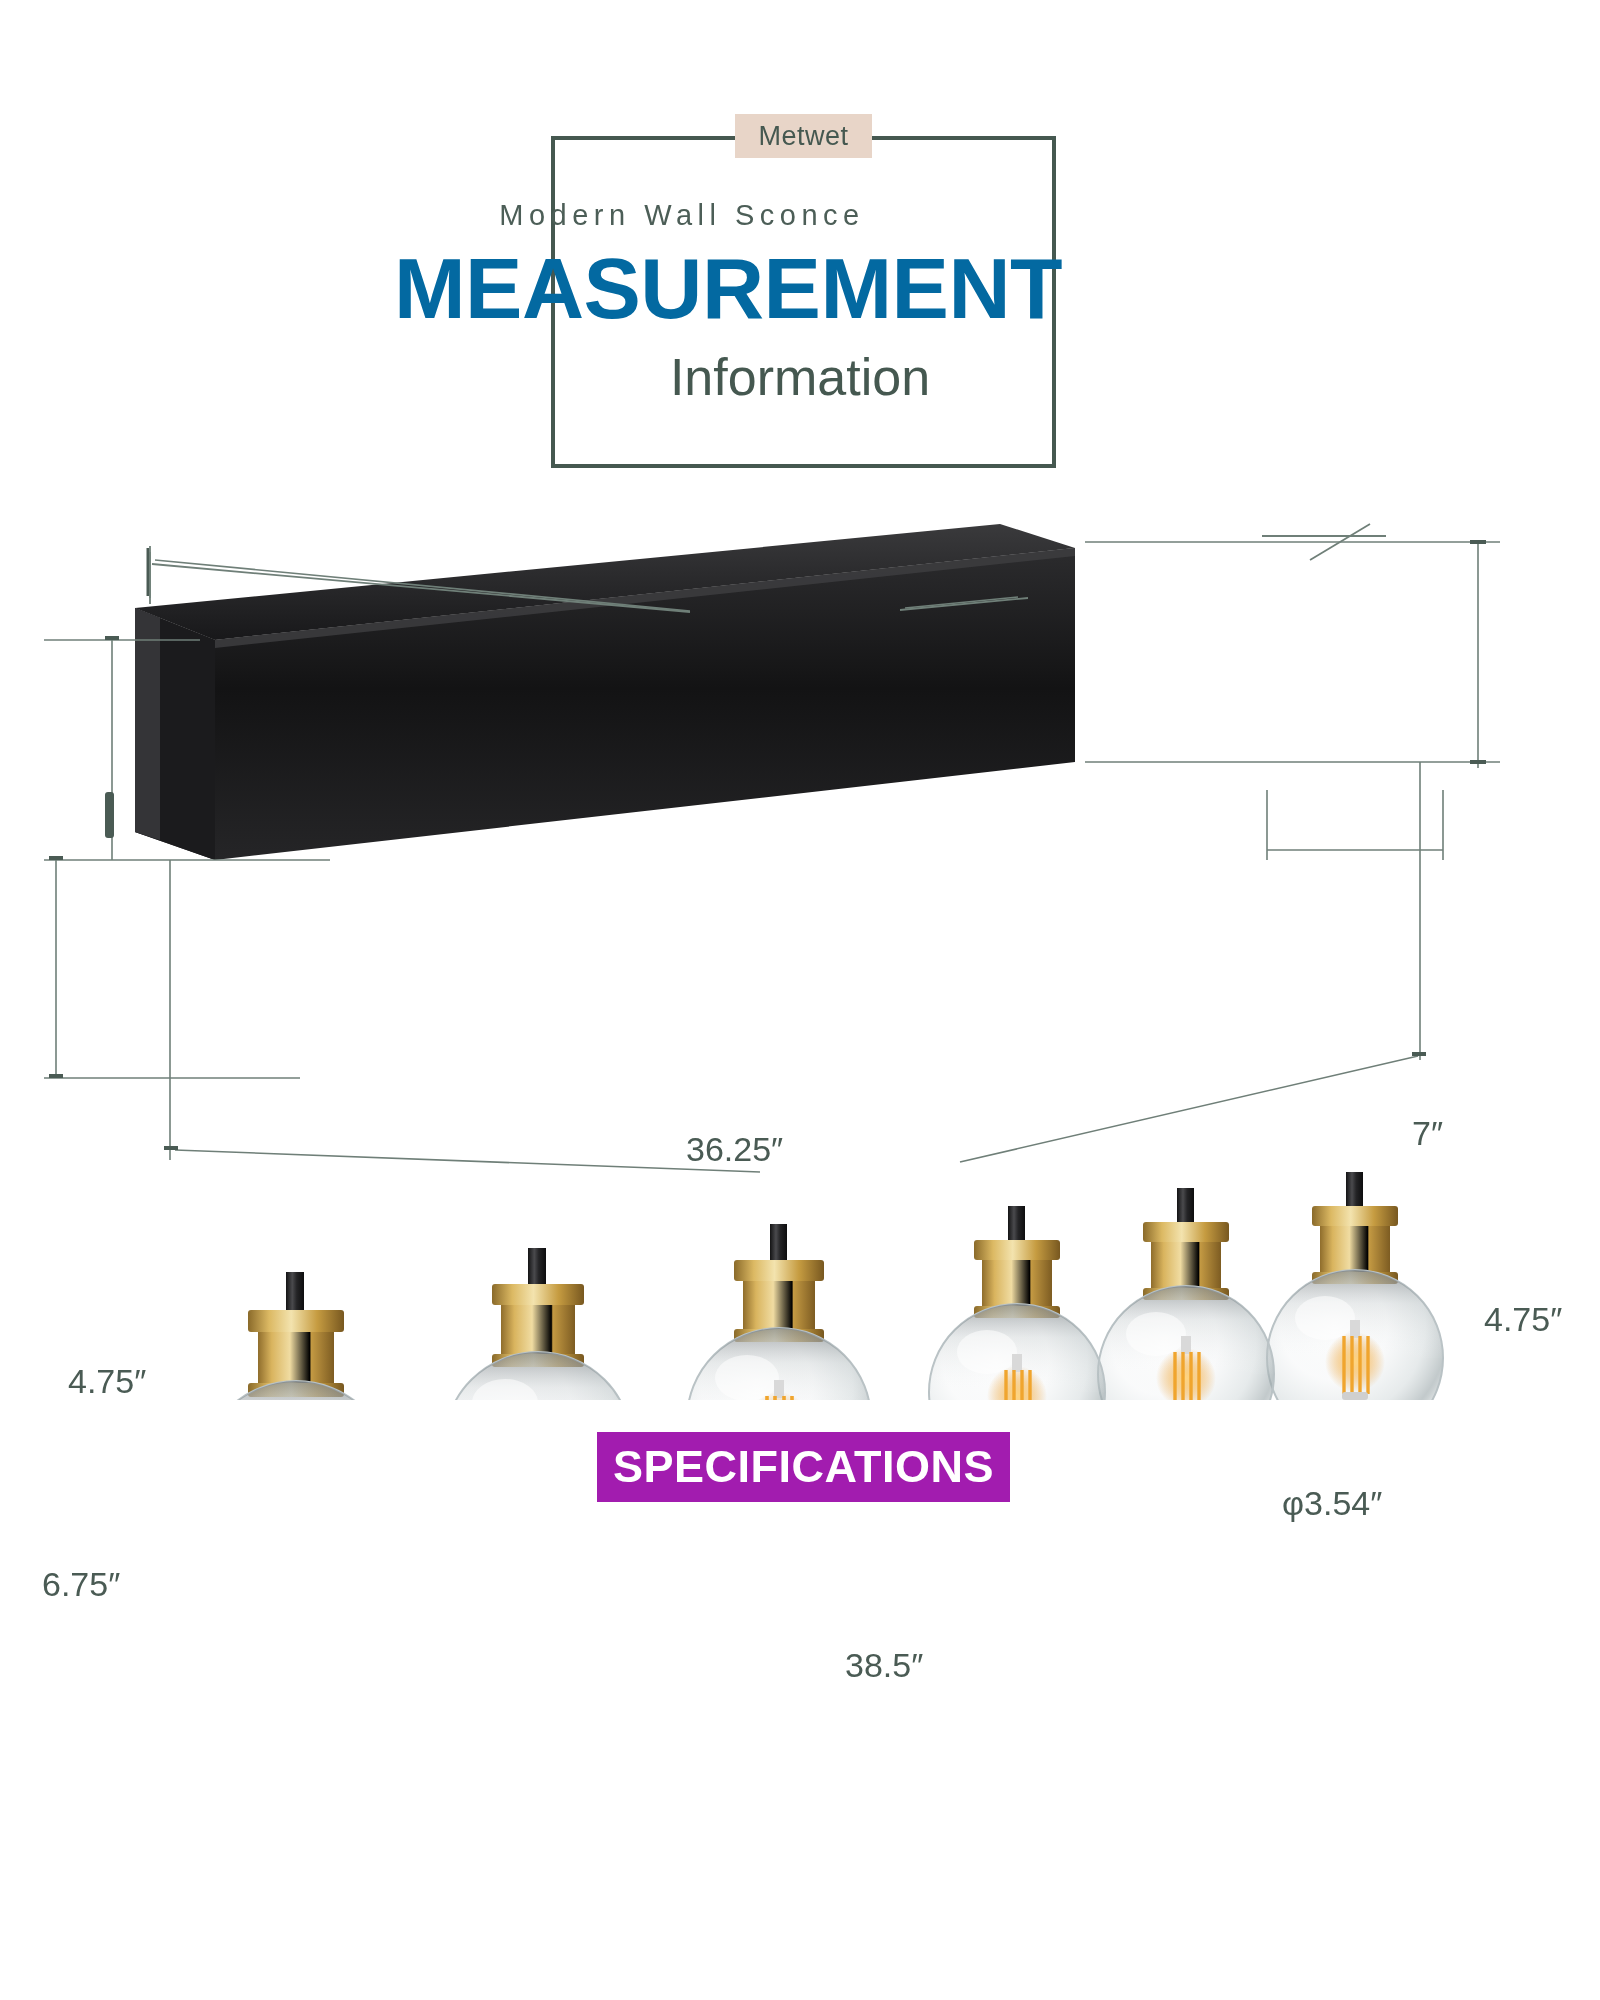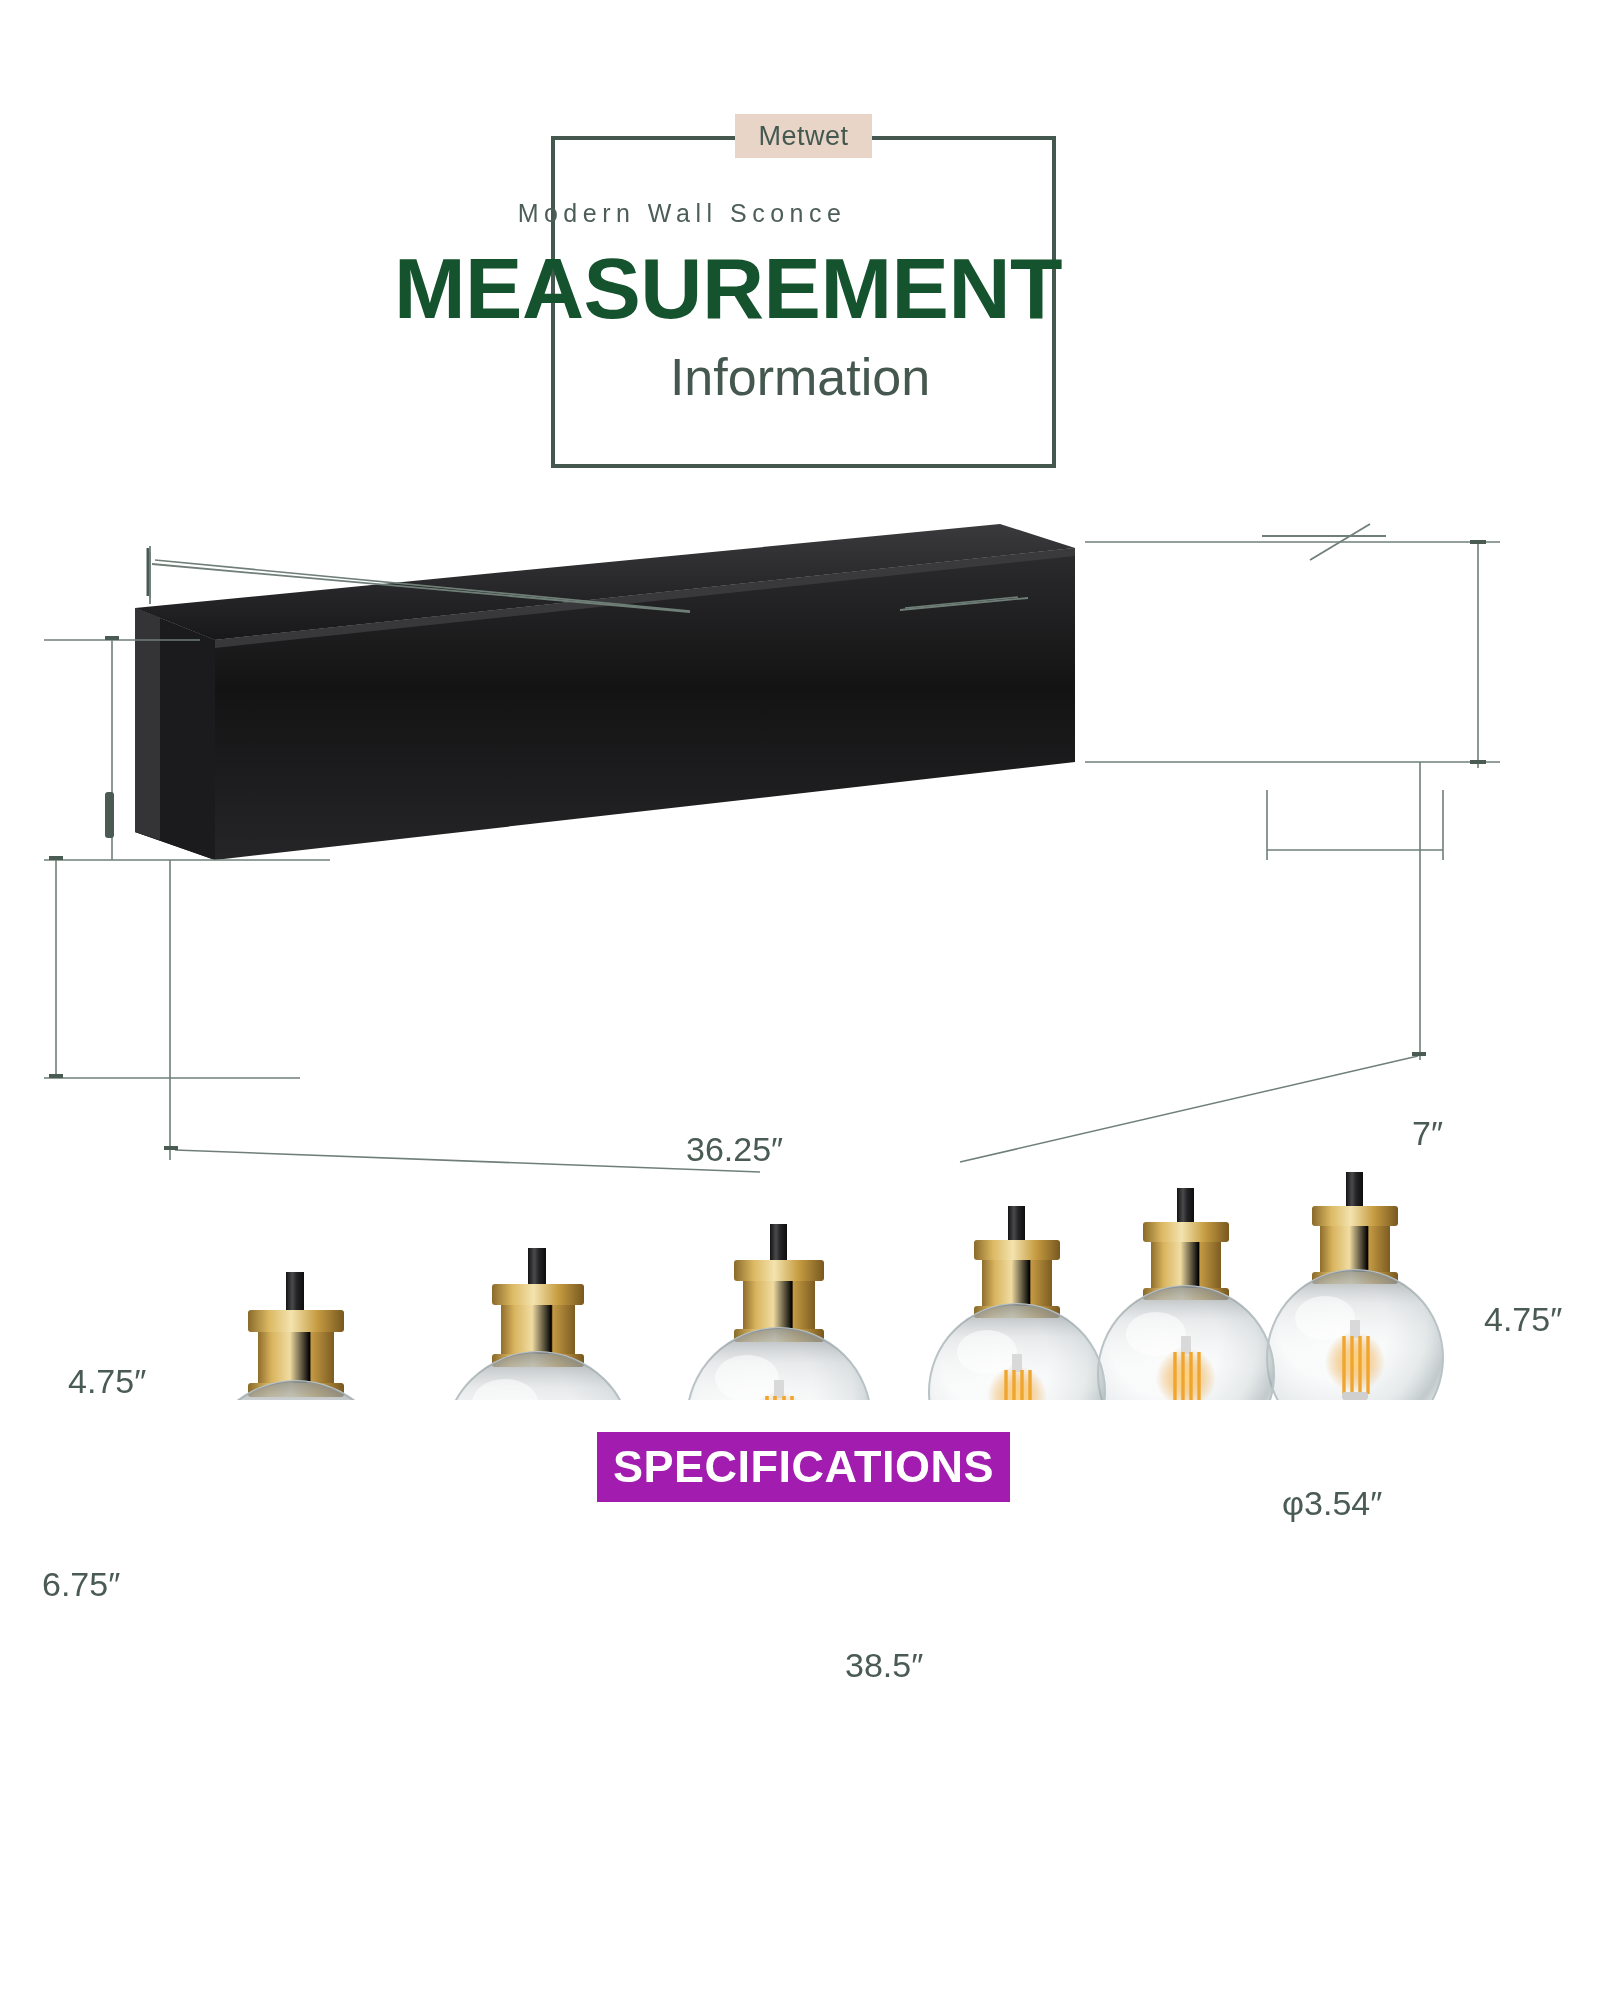--- a/index.html
+++ b/index.html
@@ -28,25 +28,25 @@
   }
   #brand-badge {
     position:absolute; left:735px; top:114px; width:137px; height:44px;
     background:#e8d5c8;
     display:flex; align-items:center; justify-content:center;
     font-size:27px; letter-spacing:0.5px; color:#455850;
     font-family:"Liberation Sans", sans-serif;
   }
   #subtitle-top {
     position:absolute; left:0; top:199px; width:1364px; text-align:center;
-    font-size:25px; letter-spacing:5.5px; color:#4c5e57; font-weight:400;
+    font-size:29px; letter-spacing:5.5px; color:#4c5e57; font-weight:400;
   }
   #main-title {
     position:absolute; left:0; top:243px; width:1456px; text-align:center;
-    font-size:86px; font-weight:700; letter-spacing:-0.5px; color:#14532d;
+    font-size:86px; font-weight:700; letter-spacing:-0.5px; color:#0369a1;
     line-height:1.05;
   }
   #sub-title {
     position:absolute; left:0; top:347px; width:1600px; text-align:center;
     font-size:52px; font-weight:400; color:#455850;
   }
 
   
   #diagram { position:absolute; left:0; top:500px; width:1600px; height:900px; }
   #fixture-stage { position:absolute; left:0; top:0; width:1600px; height:900px; }

